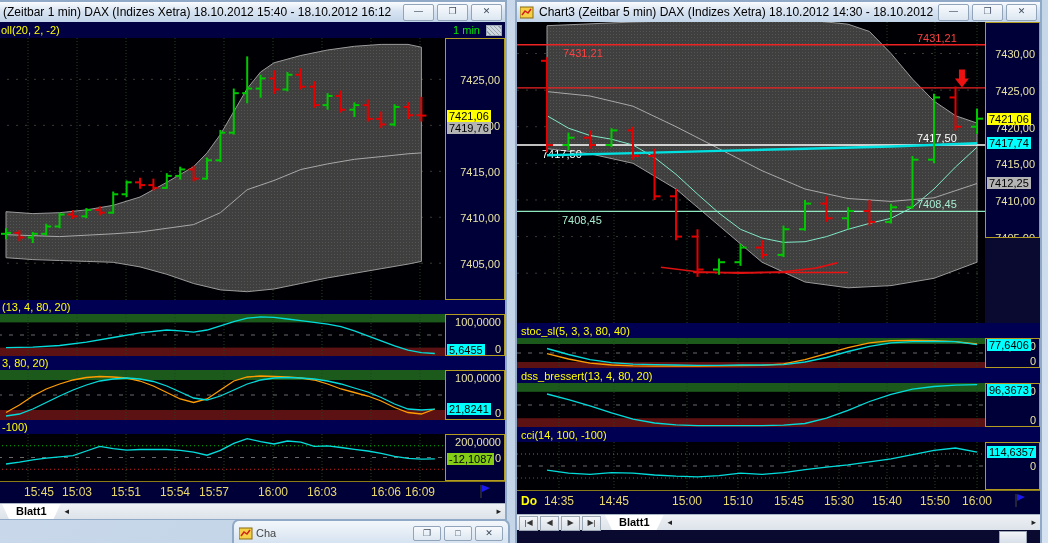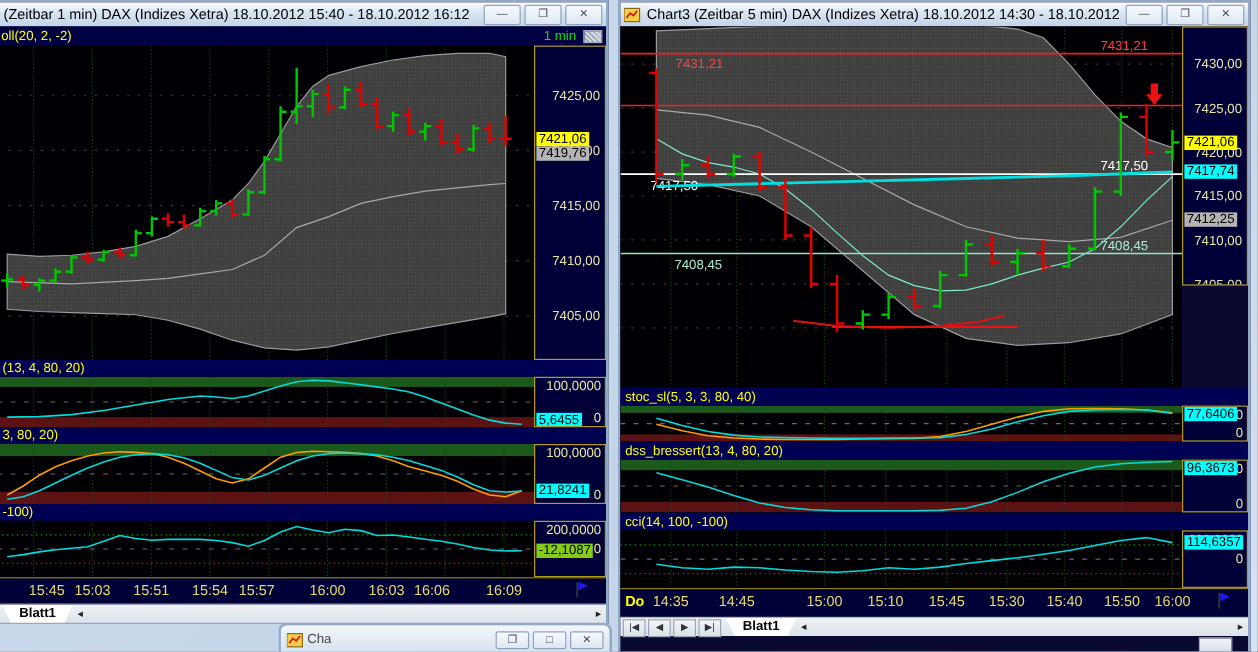--- a/index.html
+++ b/index.html
@@ -358,21 +358,21 @@
           <line x1="2" y1="1" x2="2" y2="14" stroke="#303038" stroke-width="1.5"></line>
           <polygon points="3,1 11,4 3,8" fill="#1a1aee"></polygon>
         </svg></span>
   <div class="xlab" style="left: 21px;">15:45</div>
       <div class="xlab" style="left: 59px;">15:03</div>
       <div class="xlab" style="left: 108px;">15:51</div>
       <div class="xlab" style="left: 157px;">15:54</div>
       <div class="xlab" style="left: 196px;">15:57</div>
       <div class="xlab" style="left: 255px;">16:00</div>
       <div class="xlab" style="left: 304px;">16:03</div>
-      <div class="xlab" style="left: 342px;">16:06</div>
+      <div class="xlab" style="left: 368px;">16:06</div>
       <div class="xlab" style="left: 402px;">16:09</div>
     </div>
   <div class="tabbar">
     <span class="sheettab">Blatt1</span>
     <span class="scroll-arrow">◂</span>
     <span class="grip">III</span>
     <span class="scroll-arrow">▸</span>
   </div>
 </div>
 

